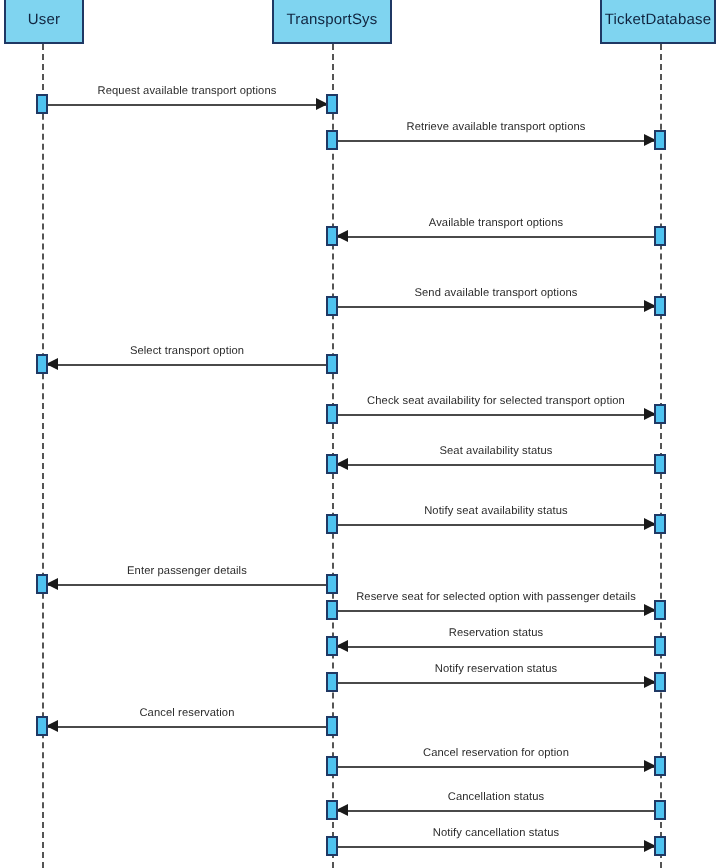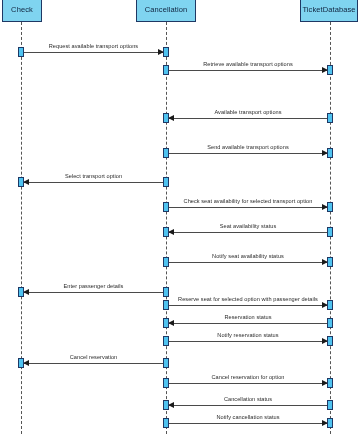--- a/index.html
+++ b/index.html
@@ -140,21 +140,21 @@
     <div class="arrow-head left" style="top: 402px; left: 168px;"></div>
     <div class="msg-label" style="left: 166px; width: 164px; top: 396px;">Cancellation status</div>
     <div class="activation" style="left: 327px; top: 400px;"></div>
     <div class="activation" style="left: 163px; top: 400px;"></div>
     <div class="msg-line" style="left: 166px; width: 164px; top: 423px;"></div>
     <div class="arrow-head right" style="top: 420px; left: 322px;"></div>
     <div class="msg-label" style="left: 166px; width: 164px; top: 414px;">Notify cancellation status</div>
     <div class="activation" style="left: 163px; top: 418px;"></div>
     <div class="activation" style="left: 327px; top: 418px;"></div>
     <div class="lifeline-box" style="left: 2px; top: -4px; width: 40px; height: 26px;">
-      <span>Check</span>
+      <span>User</span>
     </div>
     <div class="lifeline-box" style="left: 136px; top: -4px; width: 60px; height: 26px;">
-      <span>Cancellation</span>
+      <span>TransportSys</span>
     </div>
     <div class="lifeline-box" style="left: 300px; top: -4px; width: 58px; height: 26px;">
       <span>TicketDatabase</span>
     </div>
   </div>
 
 </body></html>

